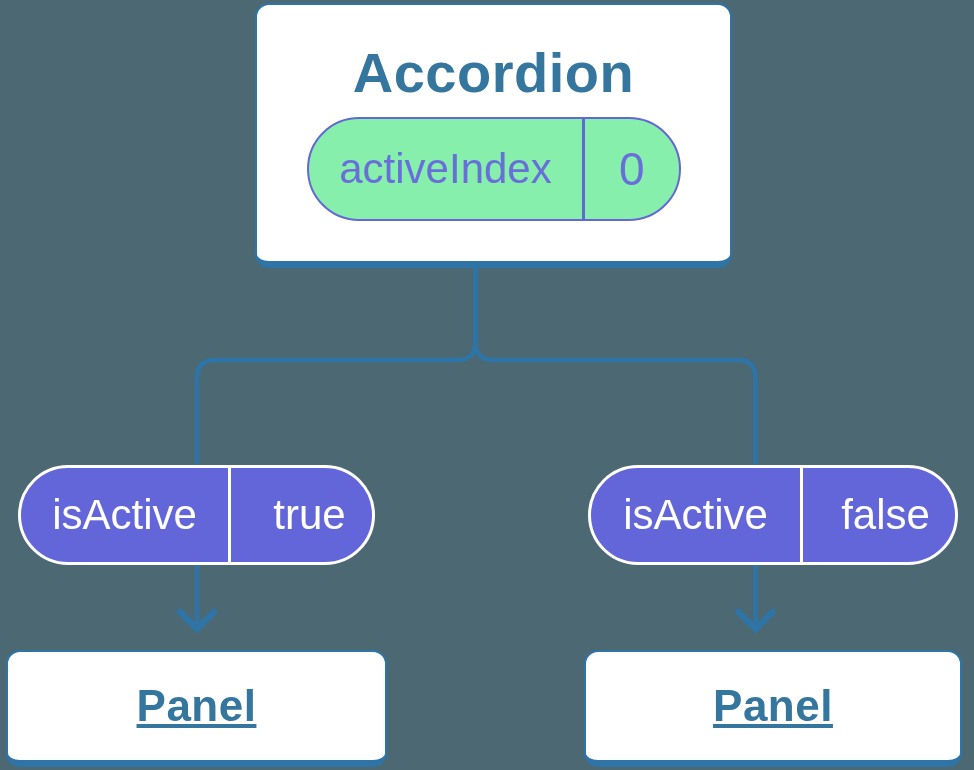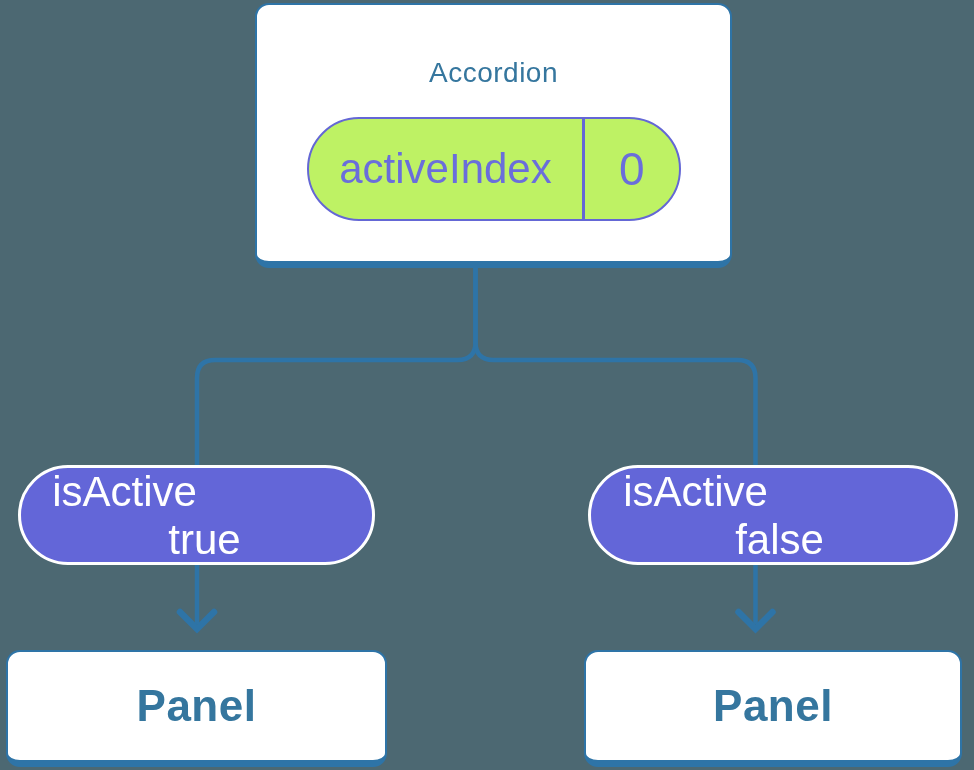--- a/index.html
+++ b/index.html
@@ -47,38 +47,38 @@
     top: 3px;
     width: 477px;
     height: 265px;
   }
   .node-title {
     position: absolute;
     left: 0;
     top: 42px;
     width: 100%;
     text-align: center;
-    font-size: 28px;
+    font-size: 56px;
     line-height: 52px;
-    font-weight: 400;
+    font-weight: 700;
     color: #35769E;
     letter-spacing: 0.5px;
   }
   .state-pill {
     position: absolute;
     left: 50px;
     top: 112px;
     width: 374px;
     height: 104px;
     box-sizing: border-box;
     border: 2.5px solid #6467D5;
     border-radius: 52px;
     display: flex;
     align-items: stretch;
-    background: #bef264;
+    background: #86efac;
     overflow: hidden;
   }
   .state-pill .seg {
     display: flex;
     align-items: center;
     justify-content: center;
     color: #6A6EDB;
     font-size: 42px;
   }
   .state-pill .seg-name { width: 273px; }
@@ -92,21 +92,20 @@
     top: 465px;
     height: 100px;
     box-sizing: border-box;
     background: #6366D8;
     border: 3px solid #FFFFFF;
     border-radius: 50px;
     display: flex;
     align-items: stretch;
     overflow: hidden;
     z-index: 2;
-    flex-direction: column;
   }
   .prop-pill .seg {
     display: flex;
     align-items: center;
     justify-content: center;
     color: #FFFFFF;
     font-size: 42px;
   }
   .prop-pill .divider {
     width: 3px;
@@ -121,20 +120,21 @@
   .panel-box {
     top: 650px;
     height: 117px;
     display: flex;
     align-items: center;
     justify-content: center;
     font-size: 44px;
     font-weight: 600;
     color: #35769E;
     letter-spacing: 0.5px;
+    text-decoration: underline;
   }
   .panel-box-left { left: 6px; width: 381px; }
   .panel-box-right { left: 584px; width: 378px; }
 </style>
 </head>
 <body>
 
 <div class="canvas">
 
   <svg class="connectors" width="974" height="770" viewBox="0 0 974 770">

